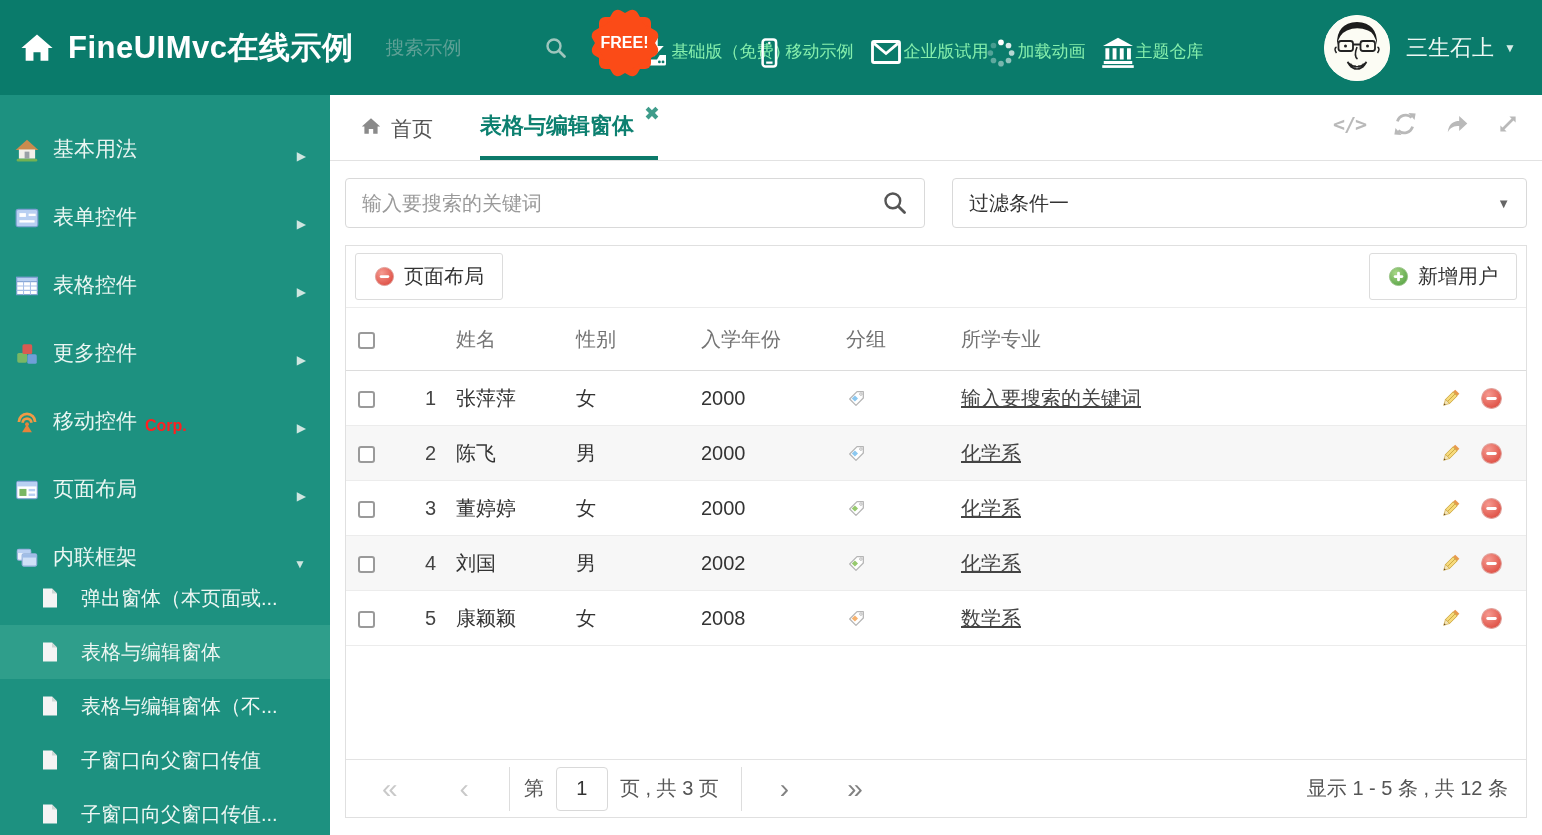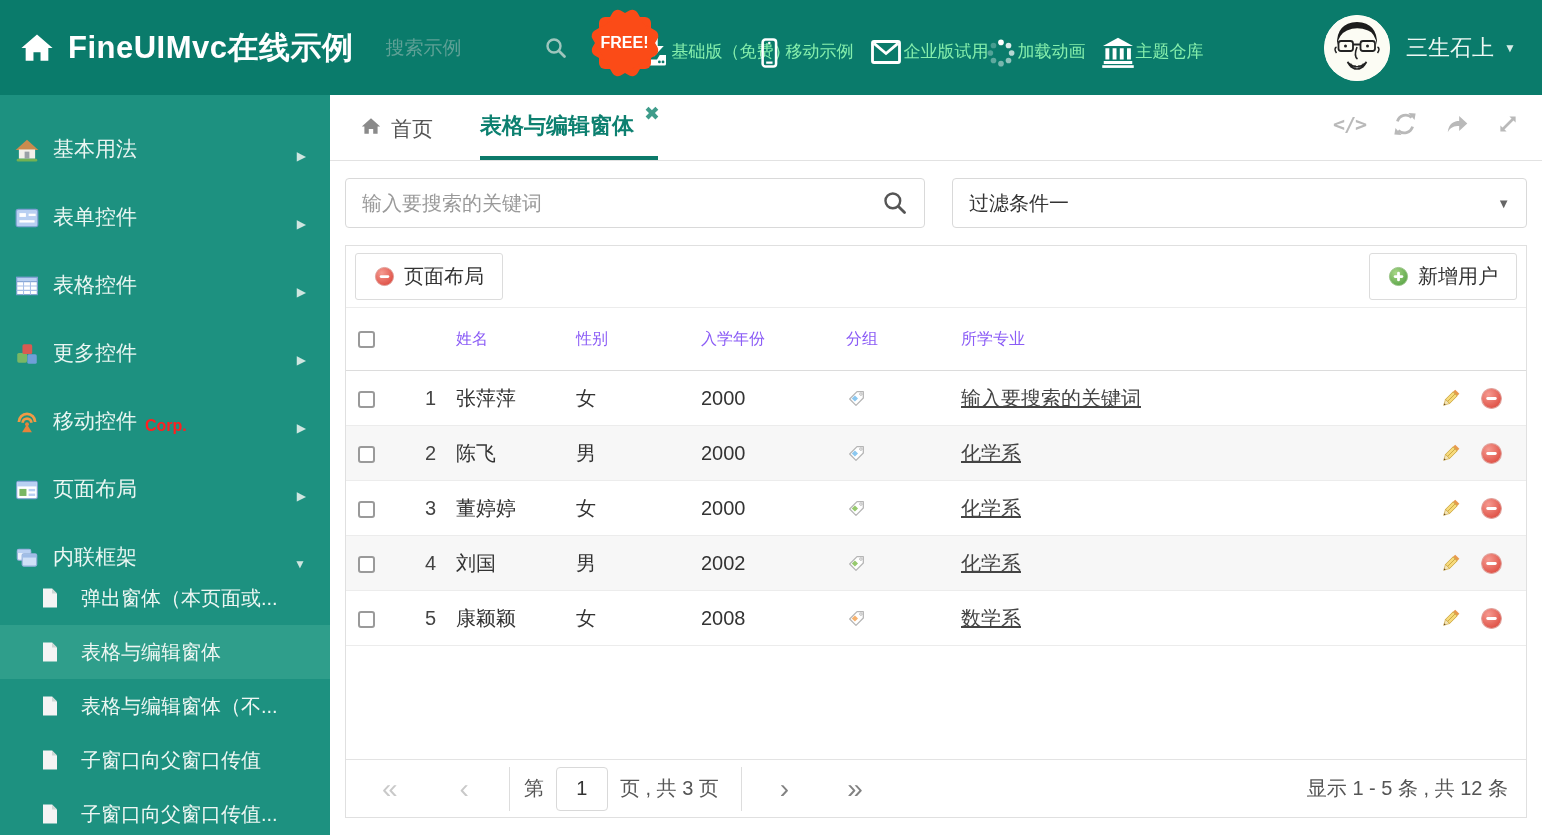--- a/index.html
+++ b/index.html
@@ -61,21 +61,21 @@
   .select-box .caret { margin-left:auto; margin-right:16px; color:#666; font-size:13px; }
 
   
   .panel { position:absolute; left:15px; top:150px; width:1182px; height:573px; border:1px solid #e0e0e0; background:#fff; }
   .panel-toolbar { height:62px; border-bottom:1px solid #ececec; position:relative; }
   .btn { position:absolute; top:7px; height:47px; background:#fff; border:1px solid #dcdcdc; border-radius:3px; display:flex; align-items:center; gap:9px; padding:0 18px; font-size:20px; color:#333; cursor:pointer; }
   .btn-del { left:9px; }
   .btn-add { right:9px; }
 
   .grid-row { display:grid; grid-template-columns:55px 45px 120px 125px 145px 115px 1fr 110px; align-items:center; }
-  .thead { height:63px; border-bottom:1px solid #dcdcdc; font-size:16px; color:#8b5cf6; }
+  .thead { height:63px; border-bottom:1px solid #dcdcdc; font-size:20px; color:#737373; }
   .trow { height:55px; border-bottom:1px solid #ececec; font-size:20px; color:#333; }
   .trow:nth-child(even) { background:#f7f7f7; }
   .cell-cb { padding-left:12px; }
   .cell-num { text-align:right; padding-right:10px; color:#444; }
   .cell-pad { padding-left:10px; }
   .cb { display:inline-block; width:17px; height:17px; border:2px solid #9a9a9a; border-radius:3px; background:#fff; cursor:pointer; vertical-align:middle; }
   .major-link { color:#444; text-decoration:underline; cursor:pointer; }
   .cell-actions { display:flex; align-items:center; gap:18px; justify-content:center; }
   .icon-btn { cursor:pointer; display:flex; }
 

